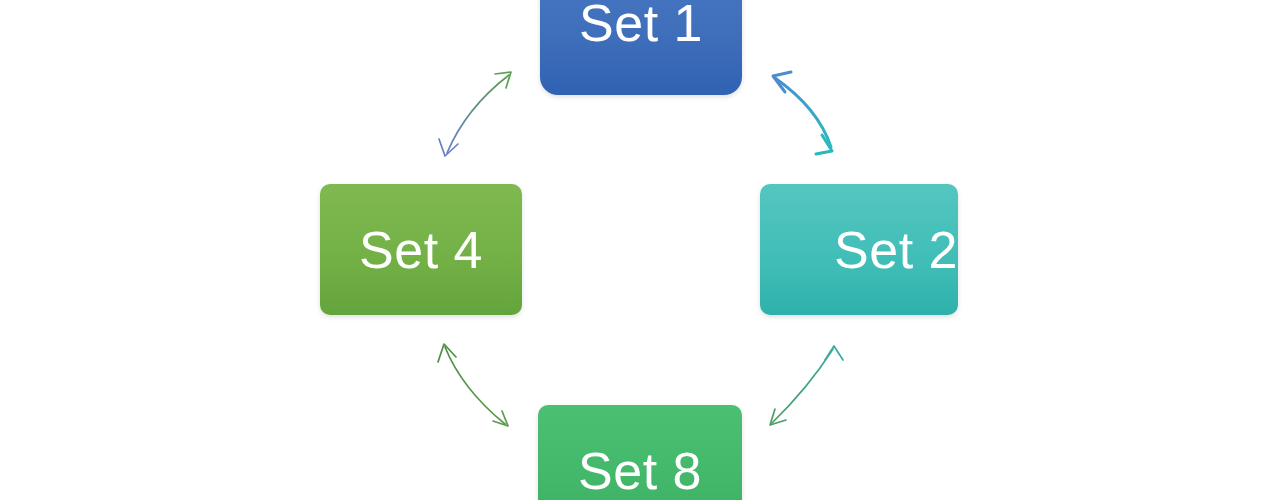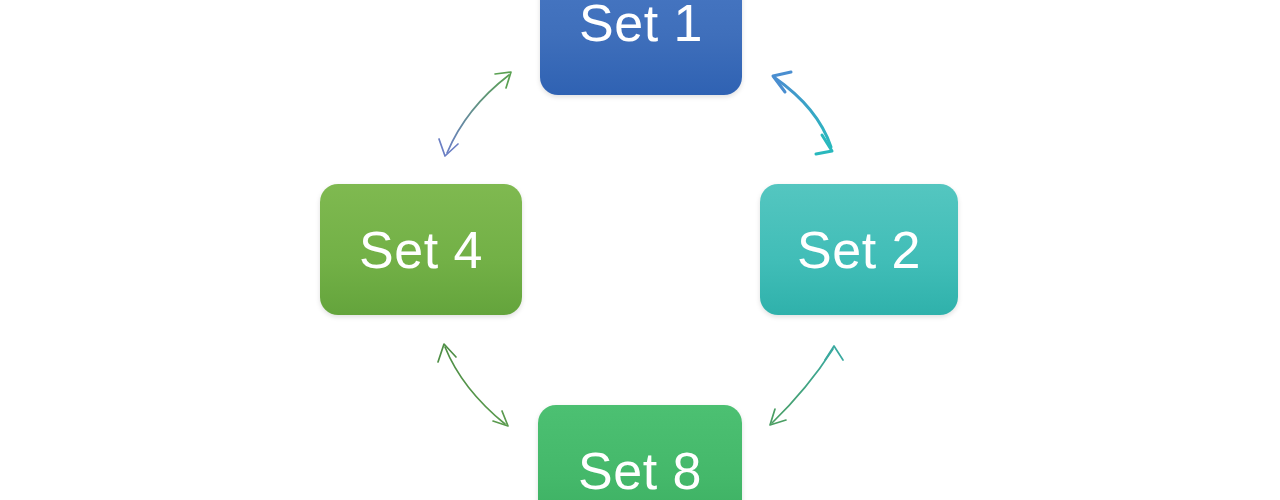--- a/index.html
+++ b/index.html
@@ -24,21 +24,21 @@
     left: 0;
     top: 0;
     width: 1280px;
     height: 500px;
   }
   .node {
     position: absolute;
     display: flex;
     align-items: center;
     justify-content: center;
-    border-radius: 18px;
+    border-radius: 10px;
     color: #ffffff;
     font-family: "Liberation Sans", sans-serif;
     font-weight: 300;
     font-size: 52px;
     line-height: 1;
     letter-spacing: 0.5px;
     box-shadow: 0 2px 5px rgba(0,0,0,0.13);
     user-select: none;
   }
   #node-set1 {
@@ -51,20 +51,21 @@
     box-sizing: border-box;
     border-radius: 18px;
     background: linear-gradient(to bottom, #4878c4 0%, #3f6fbb 55%, #2f62b3 100%);
   }
   #node-set2 {
     left: 760px;
     top: 184px;
     width: 198px;
     height: 131px;
     background: linear-gradient(to bottom, #54c6c0 0%, #40bdb7 60%, #2fb1ab 100%);
+    justify-content: flex-end;
   }
   #node-set3 {
     left: 538px;
     top: 405px;
     width: 204px;
     height: 133px;
     align-items: flex-start;
     padding-top: 40px;
     box-sizing: border-box;
     background: linear-gradient(to bottom, #4cc072 0%, #44b86a 55%, #3aad60 100%);

